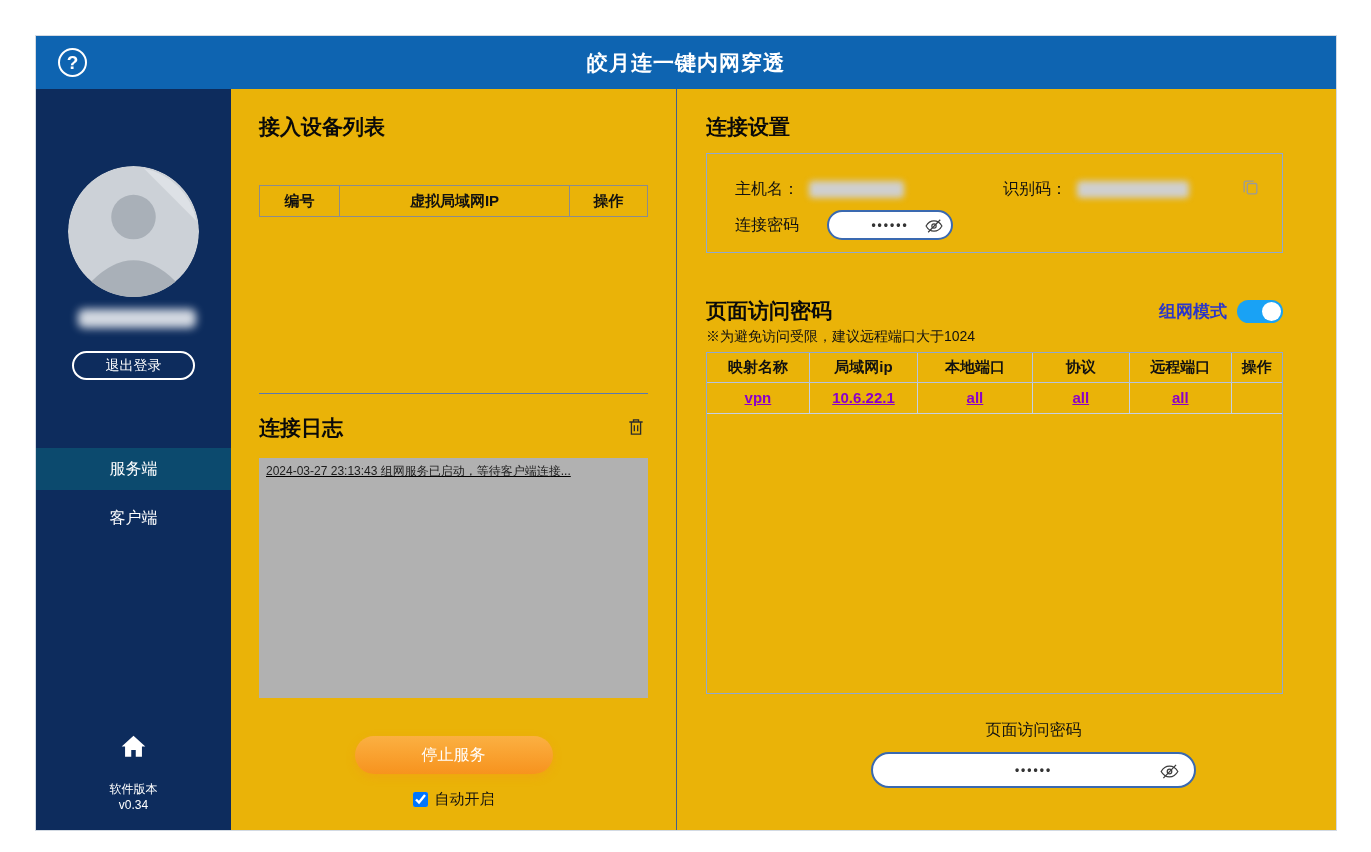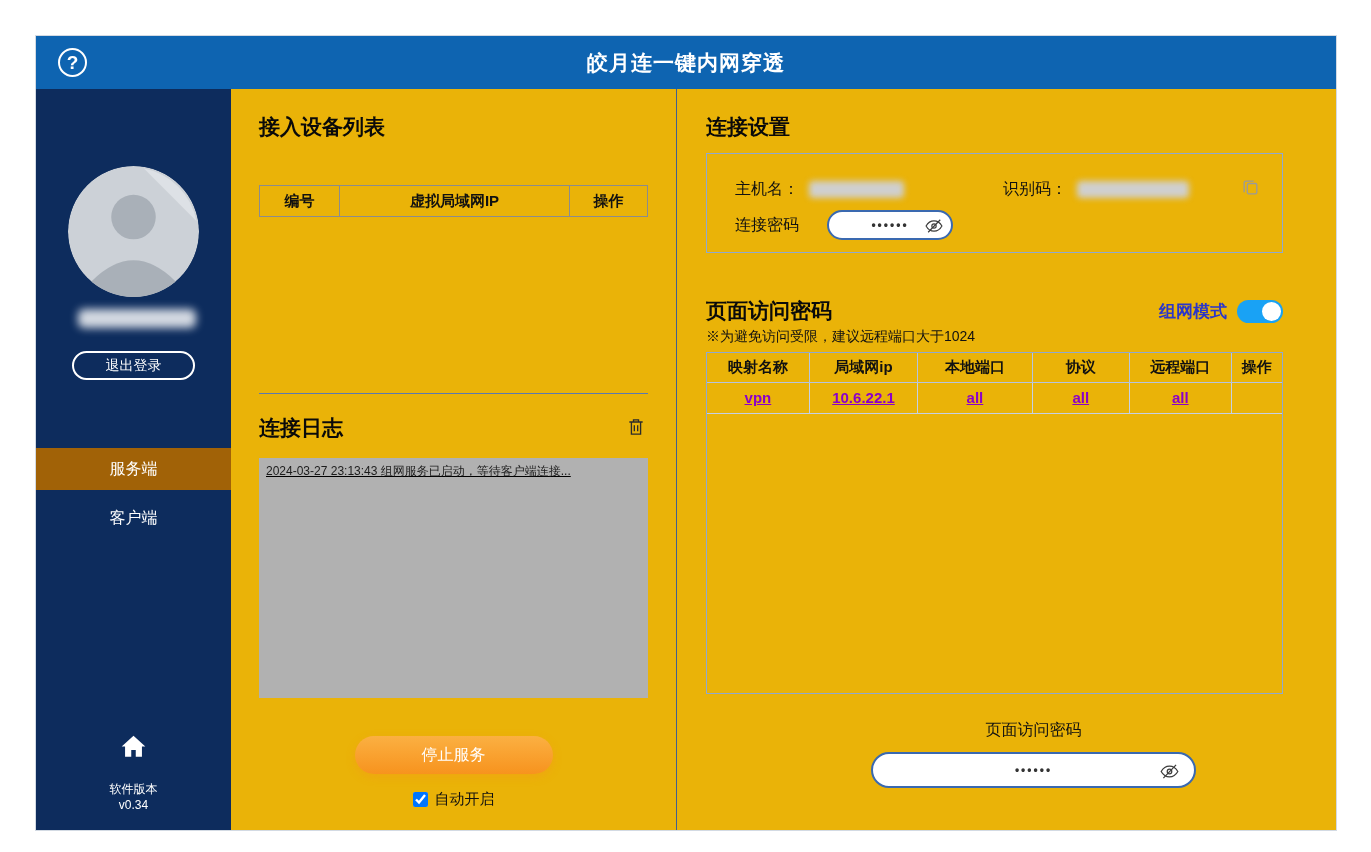--- a/index.html
+++ b/index.html
@@ -17,21 +17,21 @@
   
   .sidebar { width:195px; background:#0d2c5d; color:#fff; position:relative; flex-shrink:0; }
   .avatar { position:absolute; top:77px; left:32px; width:131px; height:131px; border-radius:50%; overflow:hidden; }
   .username-redact { position:absolute; top:220px; left:42px; width:118px; height:19px; border-radius:6px;
     background:rgba(255,255,255,.82); filter:blur(4px); }
   .logout-btn { position:absolute; top:262px; left:36px; width:123px; height:29px; border:2px solid #fff; border-radius:15px;
     background:transparent; color:#fff; font-size:14px; cursor:pointer; font-family:inherit; }
   .menu { position:absolute; top:359px; left:0; width:100%; }
   .menu-item { height:42px; margin-bottom:7px; display:flex; align-items:center; justify-content:center;
     font-size:16px; cursor:pointer; }
-  .menu-item.active { background:#a16207; }
+  .menu-item.active { background:#0c4a6e; }
   .home-icon { position:absolute; top:644px; left:84px; width:27px; height:27px; cursor:pointer; }
   .version-label { position:absolute; top:692px; width:100%; text-align:center; font-size:12px; }
   .version-number { position:absolute; top:709px; width:100%; text-align:center; font-size:12px; }
 
   
   .main { flex:1; display:flex; background:#eab308; min-width:0; }
 
   
   .left-panel { width:446px; flex-shrink:0; border-right:1px solid #41608f; padding:24px 28px 0 28px; }
   .section-title { font-size:21px; font-weight:bold; color:#0a0a0a; }

